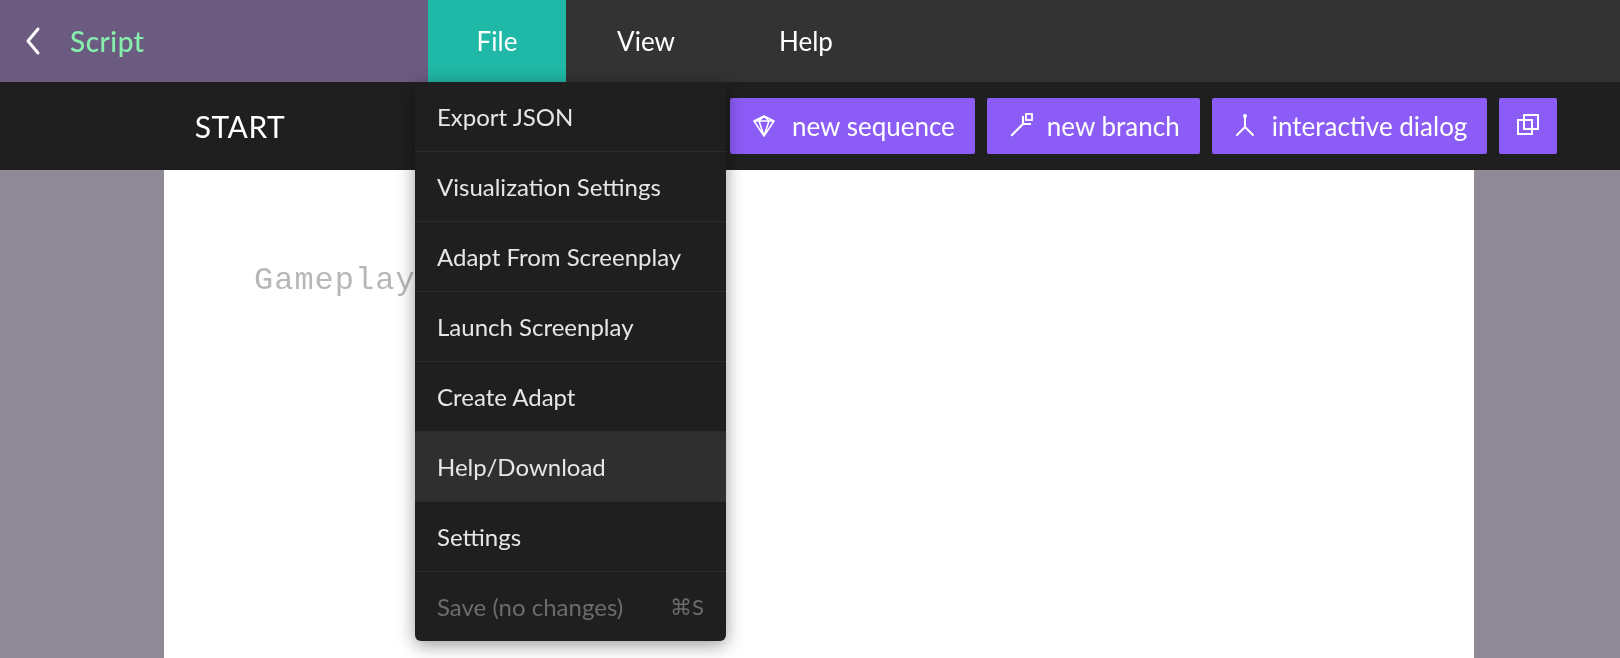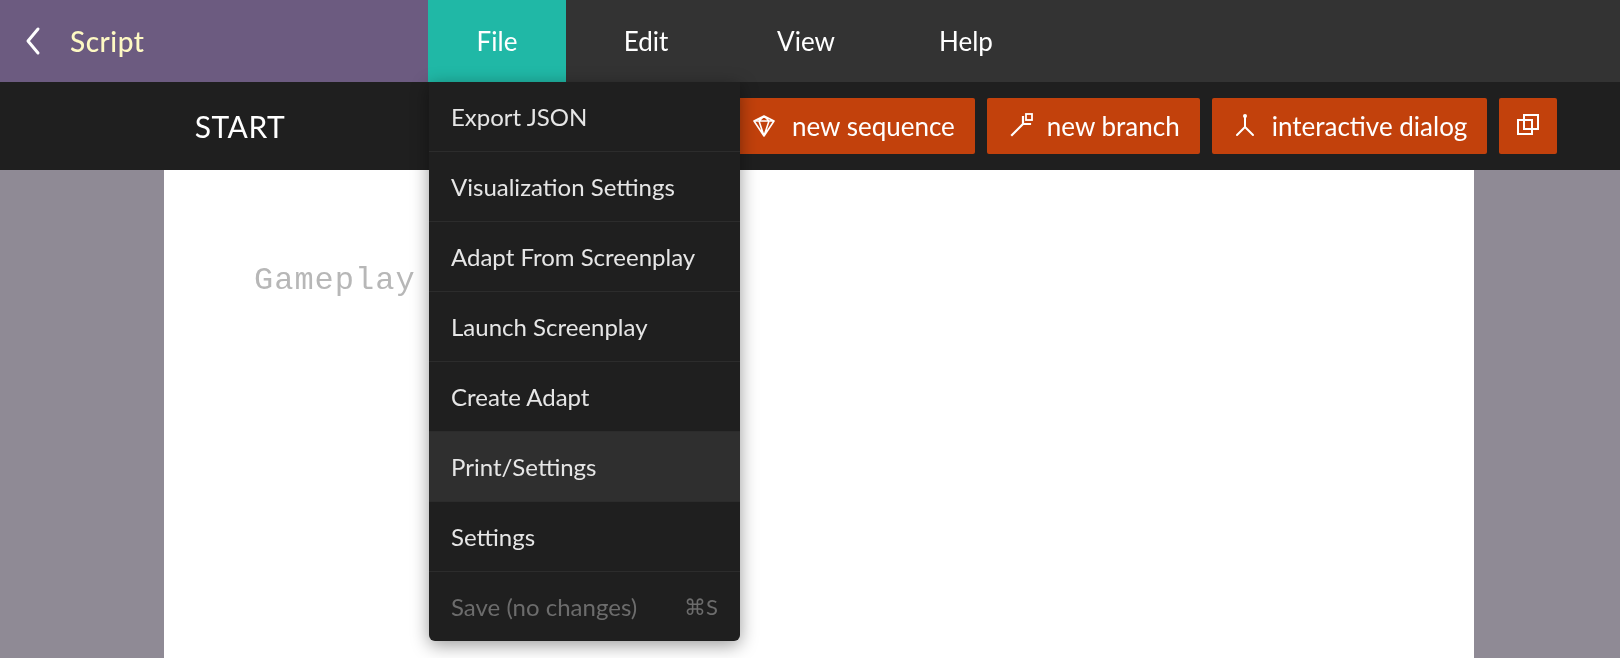--- a/index.html
+++ b/index.html
@@ -24,21 +24,21 @@
     gap: 28px;
   }
   .back-chevron {
     color: #fff;
     font-size: 34px;
     cursor: pointer;
     display:flex;
     align-items:center;
   }
   .script-label {
-    color: #fef9c3;
+    color: #86efac;
     font-size: 28px;
     font-weight: 500;
     letter-spacing: 0.5px;
   }
   .menu-item {
     display: flex;
     align-items: center;
     justify-content: center;
     color: #fff;
     font-size: 26px;
@@ -70,21 +70,21 @@
     font-size: 30px;
     letter-spacing: 0.5px;
   }
   .spacer { flex: 0 0 250px; }
   .tool-buttons {
     display:flex;
     gap: 12px;
     align-items:center;
   }
   .toolbtn {
-    background: #c2410c;
+    background: #8b5cf6;
     color: #fff;
     font-size: 26px;
     height: 56px;
     display:flex;
     align-items:center;
     gap: 14px;
     padding: 0 20px;
     cursor:pointer;
     border-radius: 2px;
   }
@@ -105,21 +105,21 @@
     left: 90px;
     font-family: "Courier New", monospace;
     font-size: 32px;
     color: #b7b7b7;
     letter-spacing: 1px;
   }
 
   .dropdown {
     position:absolute;
     top: 82px;
-    left: 429px;
+    left: 415px;
     width: 311px;
     background: #1f1f1f;
     border-radius: 0 0 6px 6px;
     box-shadow: 0 4px 18px rgba(0,0,0,0.4);
     overflow:hidden;
   }
   .dd-item {
     color: #e6e6e6;
     font-size: 24px;
     padding: 20px 22px;
@@ -140,21 +140,20 @@
 <div class="topbar">
   <div class="script-section">
     <div class="back-chevron">
       <svg width="18" height="30" viewBox="0 0 18 30">
           <path d="M14 3 L4 15 L14 27" stroke="#fff" stroke-width="3" fill="none" stroke-linecap="round" stroke-linejoin="round"></path>
         </svg>
     </div>
     <div class="script-label">Script</div>
   </div>
   <div class="menu-item menu-file">File</div>
-  <div class="menu-item menu-edit">Edit</div>
   <div class="menu-item menu-view">View</div>
   <div class="menu-item menu-help">Help</div>
 </div>
 
 <div class="toolbar">
   <div class="start-area">
     <div class="start-label">START</div>
   </div>
   <div class="spacer"></div>
   <div class="tool-buttons">
@@ -209,21 +208,21 @@
     <div class="dd-item">
       <span>Adapt From Screenplay</span>
     </div>
     <div class="dd-item">
       <span>Launch Screenplay</span>
     </div>
     <div class="dd-item">
       <span>Create Adapt</span>
     </div>
     <div class="dd-item hover">
-      <span>Print/Settings</span>
+      <span>Help/Download</span>
     </div>
     <div class="dd-item">
       <span>Settings</span>
     </div>
     <div class="dd-item disabled">
       <span>Save (no changes)</span>
       <span class="shortcut">⌘S</span>
     </div>
   </div>
 

